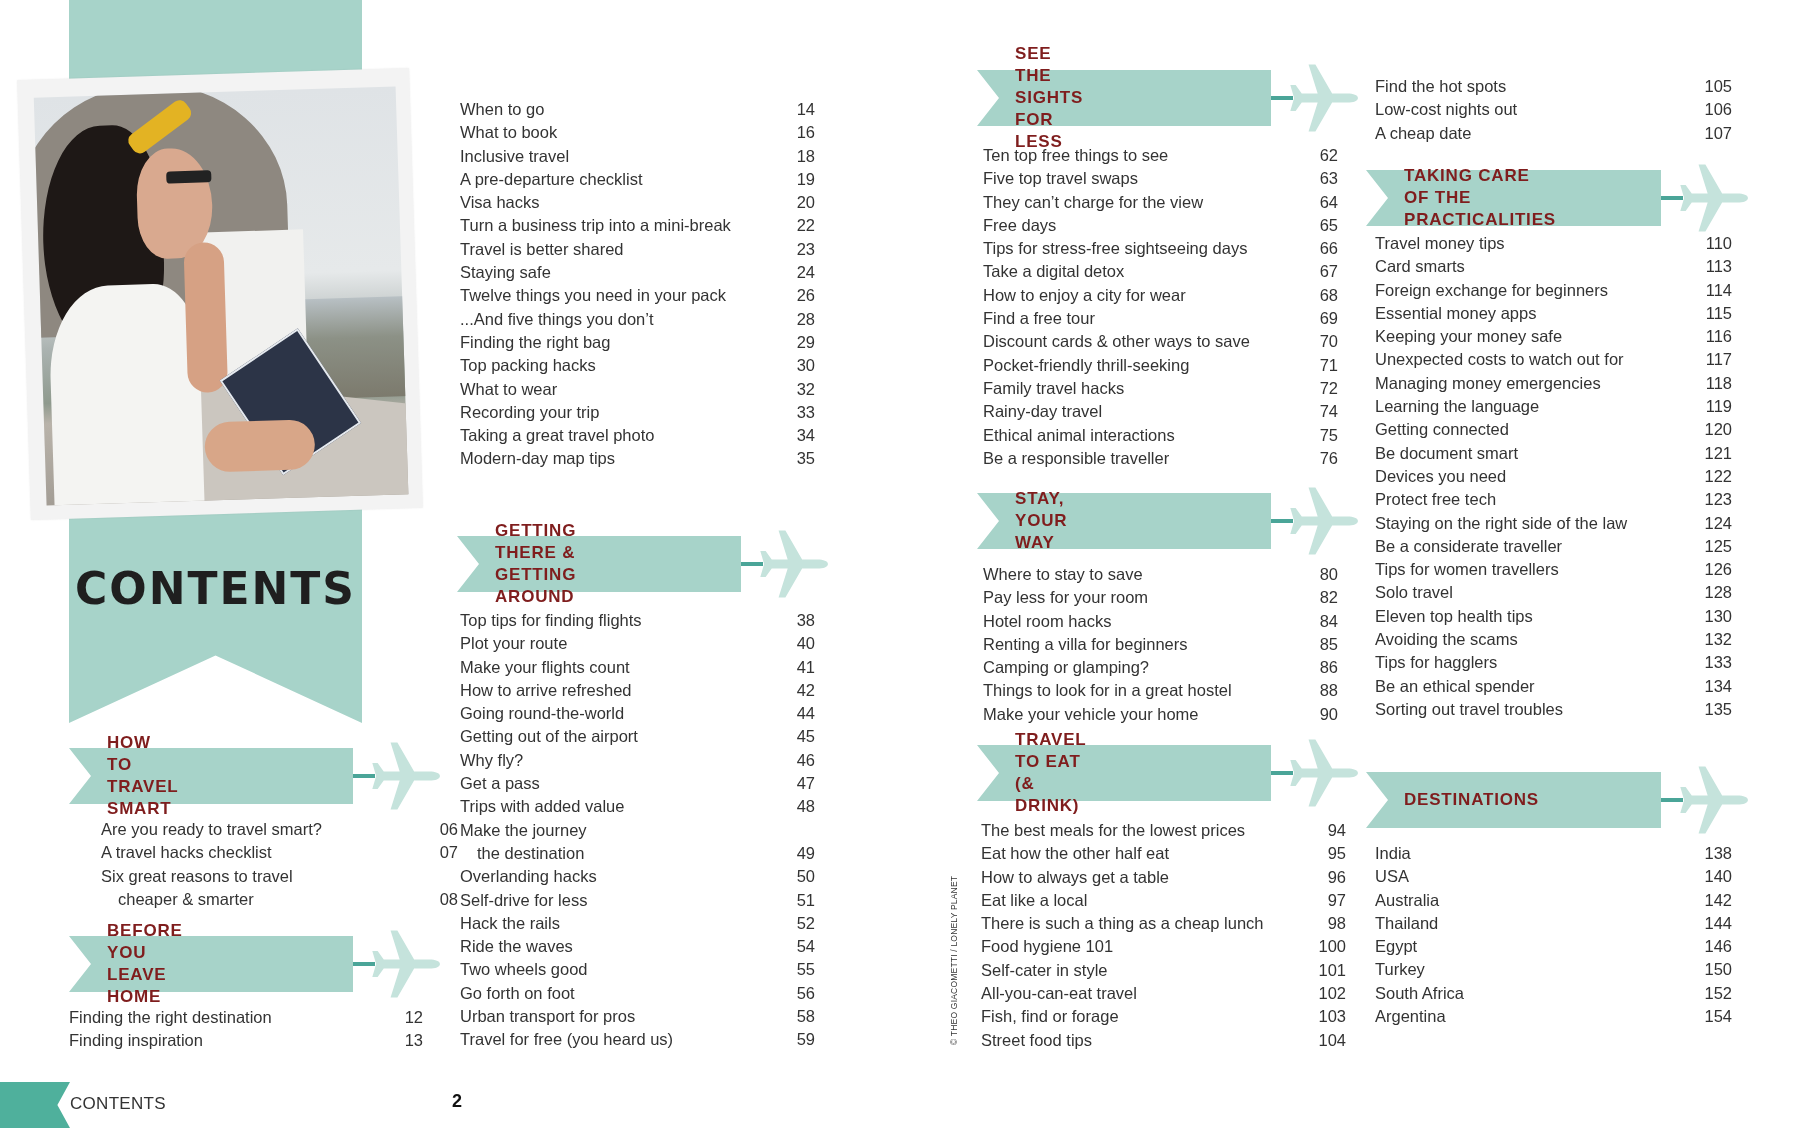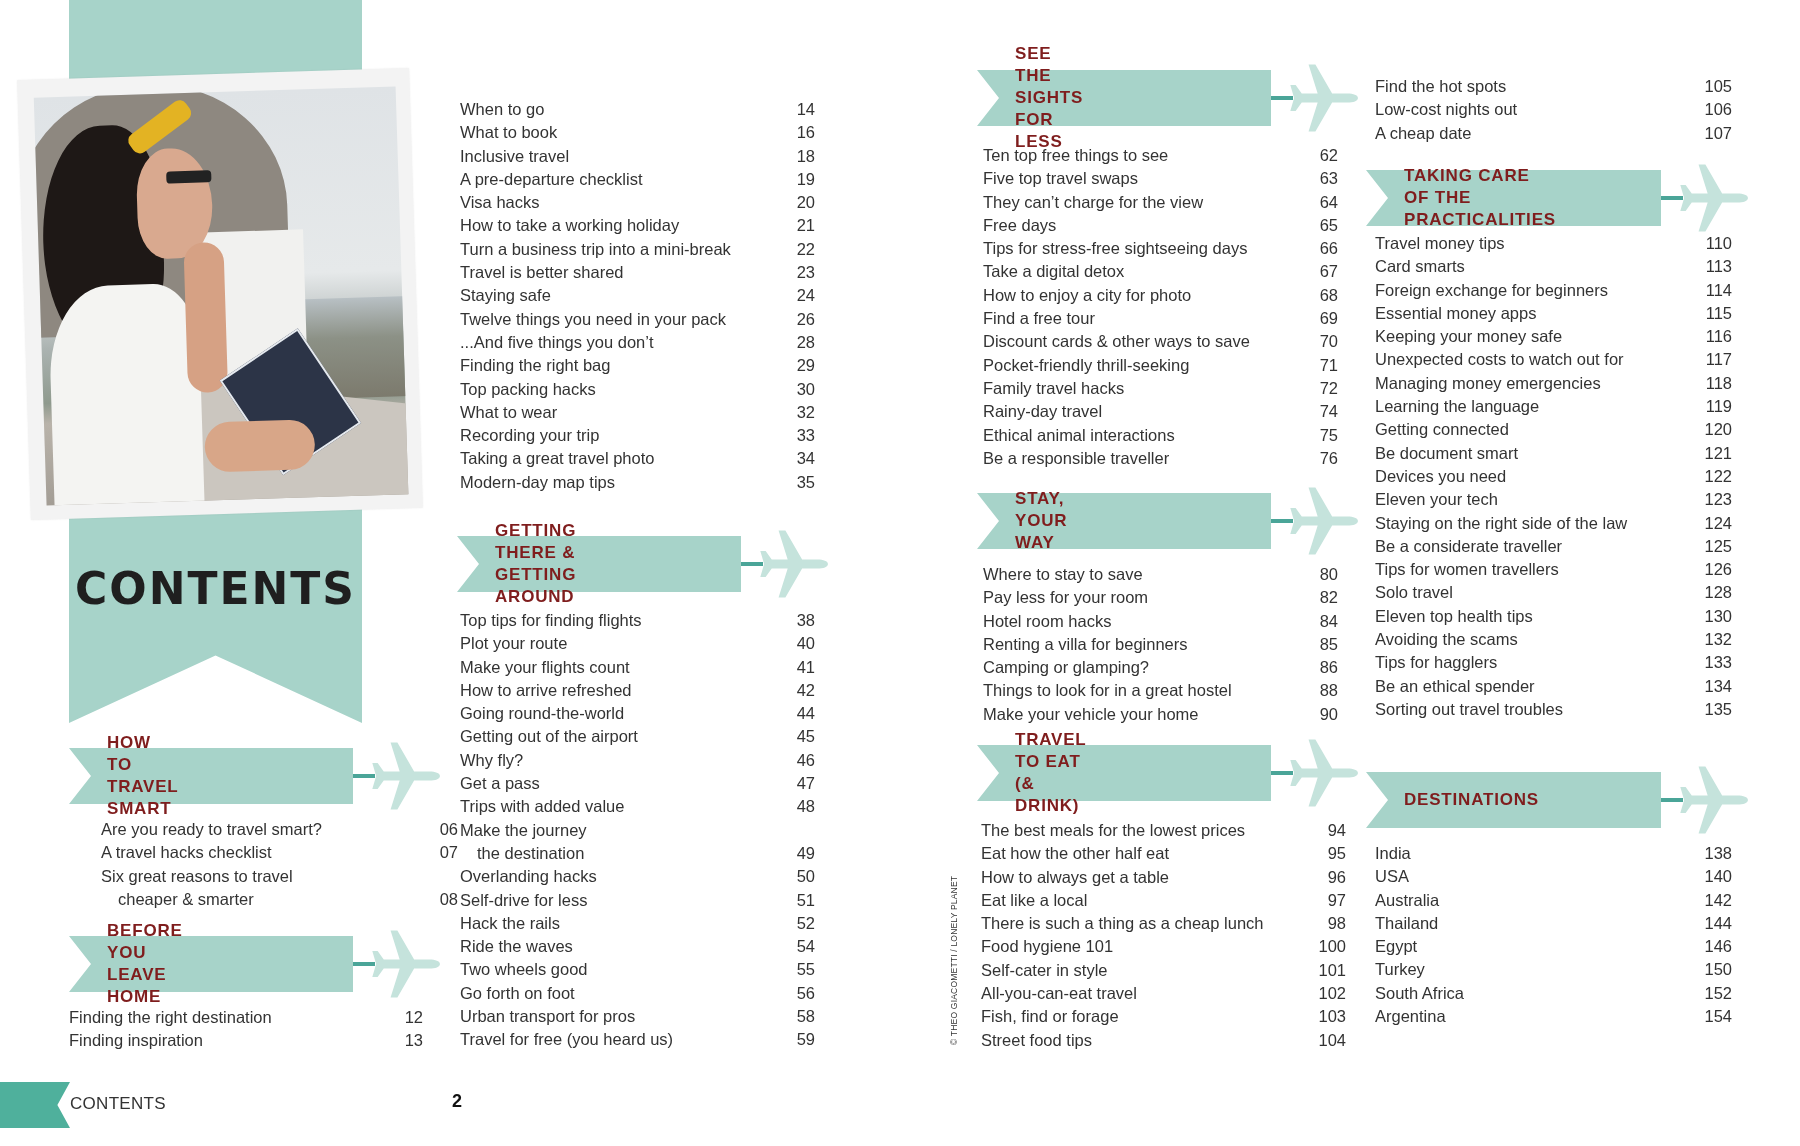--- a/index.html
+++ b/index.html
@@ -204,24 +204,20 @@
       </li>
       <li>
         <span class="t">A pre-departure checklist</span>
         <span class="n">19</span>
       </li>
       <li>
         <span class="t">Visa hacks</span>
         <span class="n">20</span>
       </li>
       <li>
-        <span class="t">How to take a working holiday</span>
-        <span class="n">21</span>
-      </li>
-      <li>
         <span class="t">Turn a business trip into a mini-break</span>
         <span class="n">22</span>
       </li>
       <li>
         <span class="t">Travel is better shared</span>
         <span class="n">23</span>
       </li>
       <li>
         <span class="t">Staying safe</span>
         <span class="n">24</span>
@@ -356,21 +352,21 @@
       </li>
       <li>
         <span class="t">Tips for stress-free sightseeing days</span>
         <span class="n">66</span>
       </li>
       <li>
         <span class="t">Take a digital detox</span>
         <span class="n">67</span>
       </li>
       <li>
-        <span class="t">How to enjoy a city for photo</span>
+        <span class="t">How to enjoy a city for wear</span>
         <span class="n">68</span>
       </li>
       <li>
         <span class="t">Find a free tour</span>
         <span class="n">69</span>
       </li>
       <li>
         <span class="t">Discount cards &amp; other ways to save</span>
         <span class="n">70</span>
       </li>
@@ -520,21 +516,21 @@
       </li>
       <li>
         <span class="t">Be document smart</span>
         <span class="n">121</span>
       </li>
       <li>
         <span class="t">Devices you need</span>
         <span class="n">122</span>
       </li>
       <li>
-        <span class="t">Eleven your tech</span>
+        <span class="t">Protect free tech</span>
         <span class="n">123</span>
       </li>
       <li>
         <span class="t">Staying on the right side of the law</span>
         <span class="n">124</span>
       </li>
       <li>
         <span class="t">Be a considerate traveller</span>
         <span class="n">125</span>
       </li>

